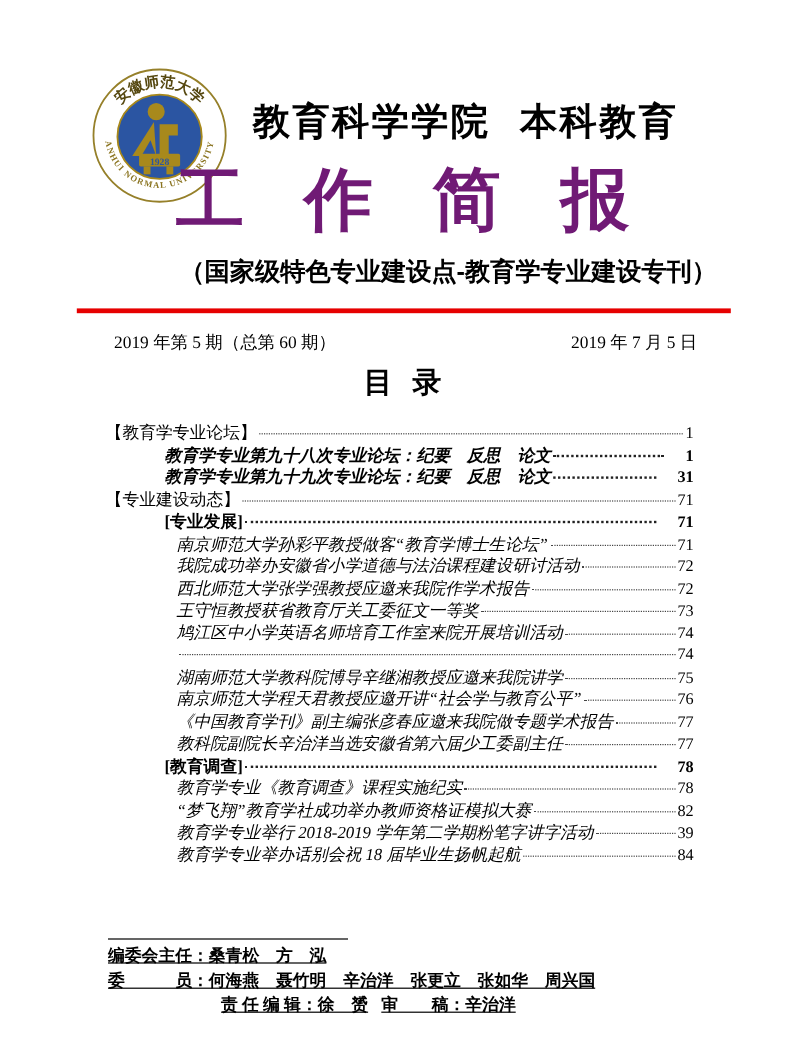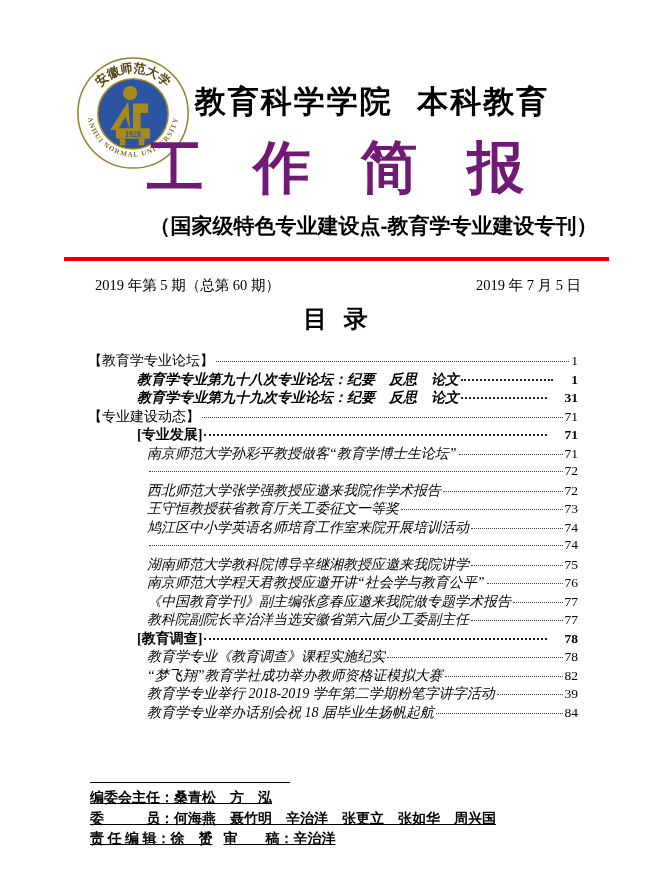--- a/index.html
+++ b/index.html
@@ -8,21 +8,21 @@
     background: #ffffff;
     font-family: "Liberation Serif", serif;
     color: #000;
   }
   .page { position: relative; width: 671px; height: 884px; background: #fff; overflow: hidden; }
 
   
   .logo { position: absolute; left: 76px; top: 56px; width: 114px; height: 114px; }
 
   .inst-title {
-    position: absolute; left: 176px; top: 81px; width: 392px;
+    position: absolute; left: 192px; top: 81px; width: 392px;
     text-align: center;
     font-family: "Liberation Sans", sans-serif;
     font-size: 31px; font-weight: bold; letter-spacing: 2px; word-spacing: 14px;
     white-space: nowrap;
   }
   .masthead {
     position: absolute; left: 0; top: 136px; width: 100%;
     text-align: center;
     font-family: "DejaVu Serif", serif;
     font-size: 57px; line-height: 1.1; font-weight: bold;
@@ -57,21 +57,21 @@
   .toc-row.b .toc-text, .toc-row.b .pagenum { font-weight: bold; margin-left: 16px; }
   .toc-text.kai { font-style: italic; }
   .leader { flex: 1; min-width: 8px; margin: 0 2px; border-bottom: 1.6px dotted #444; position: relative; top: -3px; }
   .toc-row.b .leader { border-bottom: 2px dotted #222; }
   .pagenum { font-size: 13.5px; }
 
   
   .footer { position: absolute; left: 90px; top: 782px; width: 434px; text-decoration: underline; }
   .f-rule { width: 200px; border-top: 1.7px solid #000; margin-bottom: 5px; }
   .f-line { font-size: 14px; line-height: 20.5px; font-weight: 600; white-space: nowrap; }
-  .f-line.split { display: flex; justify-content: flex-start; gap: 11px; }
+  .f-line.split { display: flex; justify-content: center; gap: 11px; }
 
   
   .logo svg text { font-family: "Liberation Serif", serif; }
 </style>
 </head>
 <body>
 
 <div class="page">
 
   <div class="logo">
@@ -136,20 +136,21 @@
         <span class="toc-text">[专业发展]</span>
         <span class="leader"></span>
         <span class="pagenum">71</span>
       </div>
       <div class="toc-row lvl2">
         <span class="toc-text kai">南京师范大学孙彩平教授做客“教育学博士生论坛”</span>
         <span class="leader"></span>
         <span class="pagenum">71</span>
       </div>
       <div class="toc-row lvl2">
+        <span class="toc-text kai">我院成功举办安徽省小学道德与法治课程建设研讨活动</span>
         <span class="leader"></span>
         <span class="pagenum">72</span>
       </div>
       <div class="toc-row lvl2">
         <span class="toc-text kai">西北师范大学张学强教授应邀来我院作学术报告</span>
         <span class="leader"></span>
         <span class="pagenum">72</span>
       </div>
       <div class="toc-row lvl2">
         <span class="toc-text kai">王守恒教授获省教育厅关工委征文一等奖</span>

